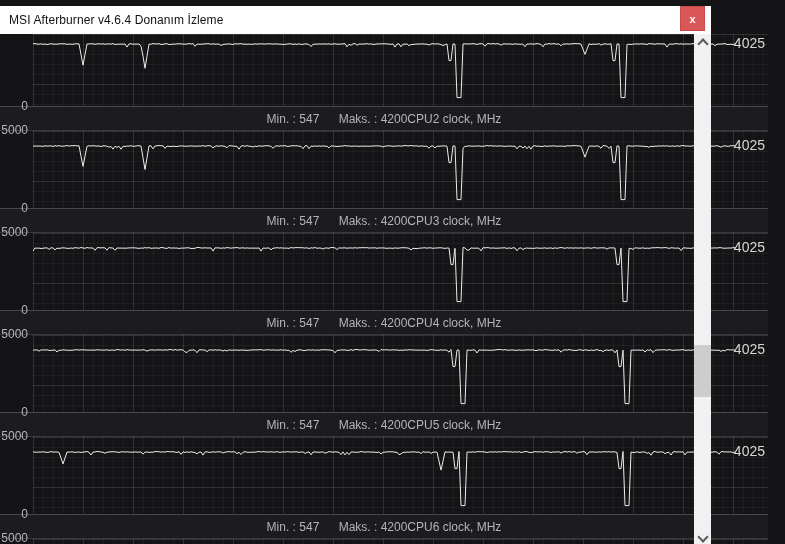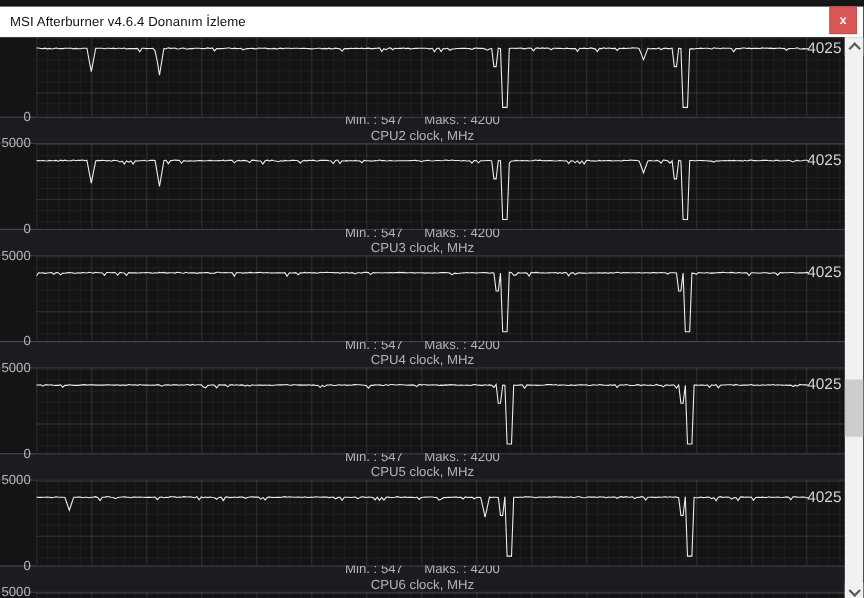--- a/index.html
+++ b/index.html
@@ -2,21 +2,21 @@
 <html><head>
 <meta charset="utf-8">
 <style>
   html,body{margin:0;padding:0;}
   body{
     width:785px;height:544px;overflow:hidden;
     font-family:"Liberation Sans",sans-serif;
     background:#141417;
   }
   .window{
-    position:relative;width:785px;height:544px;box-sizing:border-box;
+    position:relative;width:711px;height:544px;box-sizing:border-box;
     background:#141417;border-top:3px solid #161616;
   }
   
   .titlebar{
     position:absolute;top:3px;left:0;right:0;height:28px;
     background:#ffffff;display:flex;align-items:center;
   }
   .title{font-size:12px;color:#111;padding-left:9px;letter-spacing:.1px;}
   .close{
     position:absolute;right:6px;top:3px;width:25px;height:25px;
@@ -47,22 +47,22 @@
   .ylab.top{top:-7px;}
   .ylab.bottom{bottom:-7px;}
   .trace{display:block;position:absolute;left:0;top:0;}
   .curval{
     position:absolute;right:3px;font-size:14px;color:#d6d6d6;
     line-height:14px;z-index:2;
   }
   .footer{
     height:25px;box-sizing:border-box;background:#1c1c20;
     border-top:1px solid #47474d;border-bottom:1px solid #38383e;
-    display:flex;align-items:center;justify-content:flex-end;
-    padding:0 33px;font-size:12px;color:#b4b4b8;flex-direction:column;
+    display:flex;align-items:center;justify-content:center;
+    padding:0 33px;font-size:12px;color:#b4b4b8;
   }
   .minmax span + span{margin-left:16px;}
   
   .scrollbar{
     position:absolute;top:31px;right:0;width:17px;height:513px;
     background:#f1f1f1;
   }
   .sb-btn{
     position:absolute;left:0;width:17px;height:17px;
     display:flex;align-items:center;justify-content:center;background:#f1f1f1;

